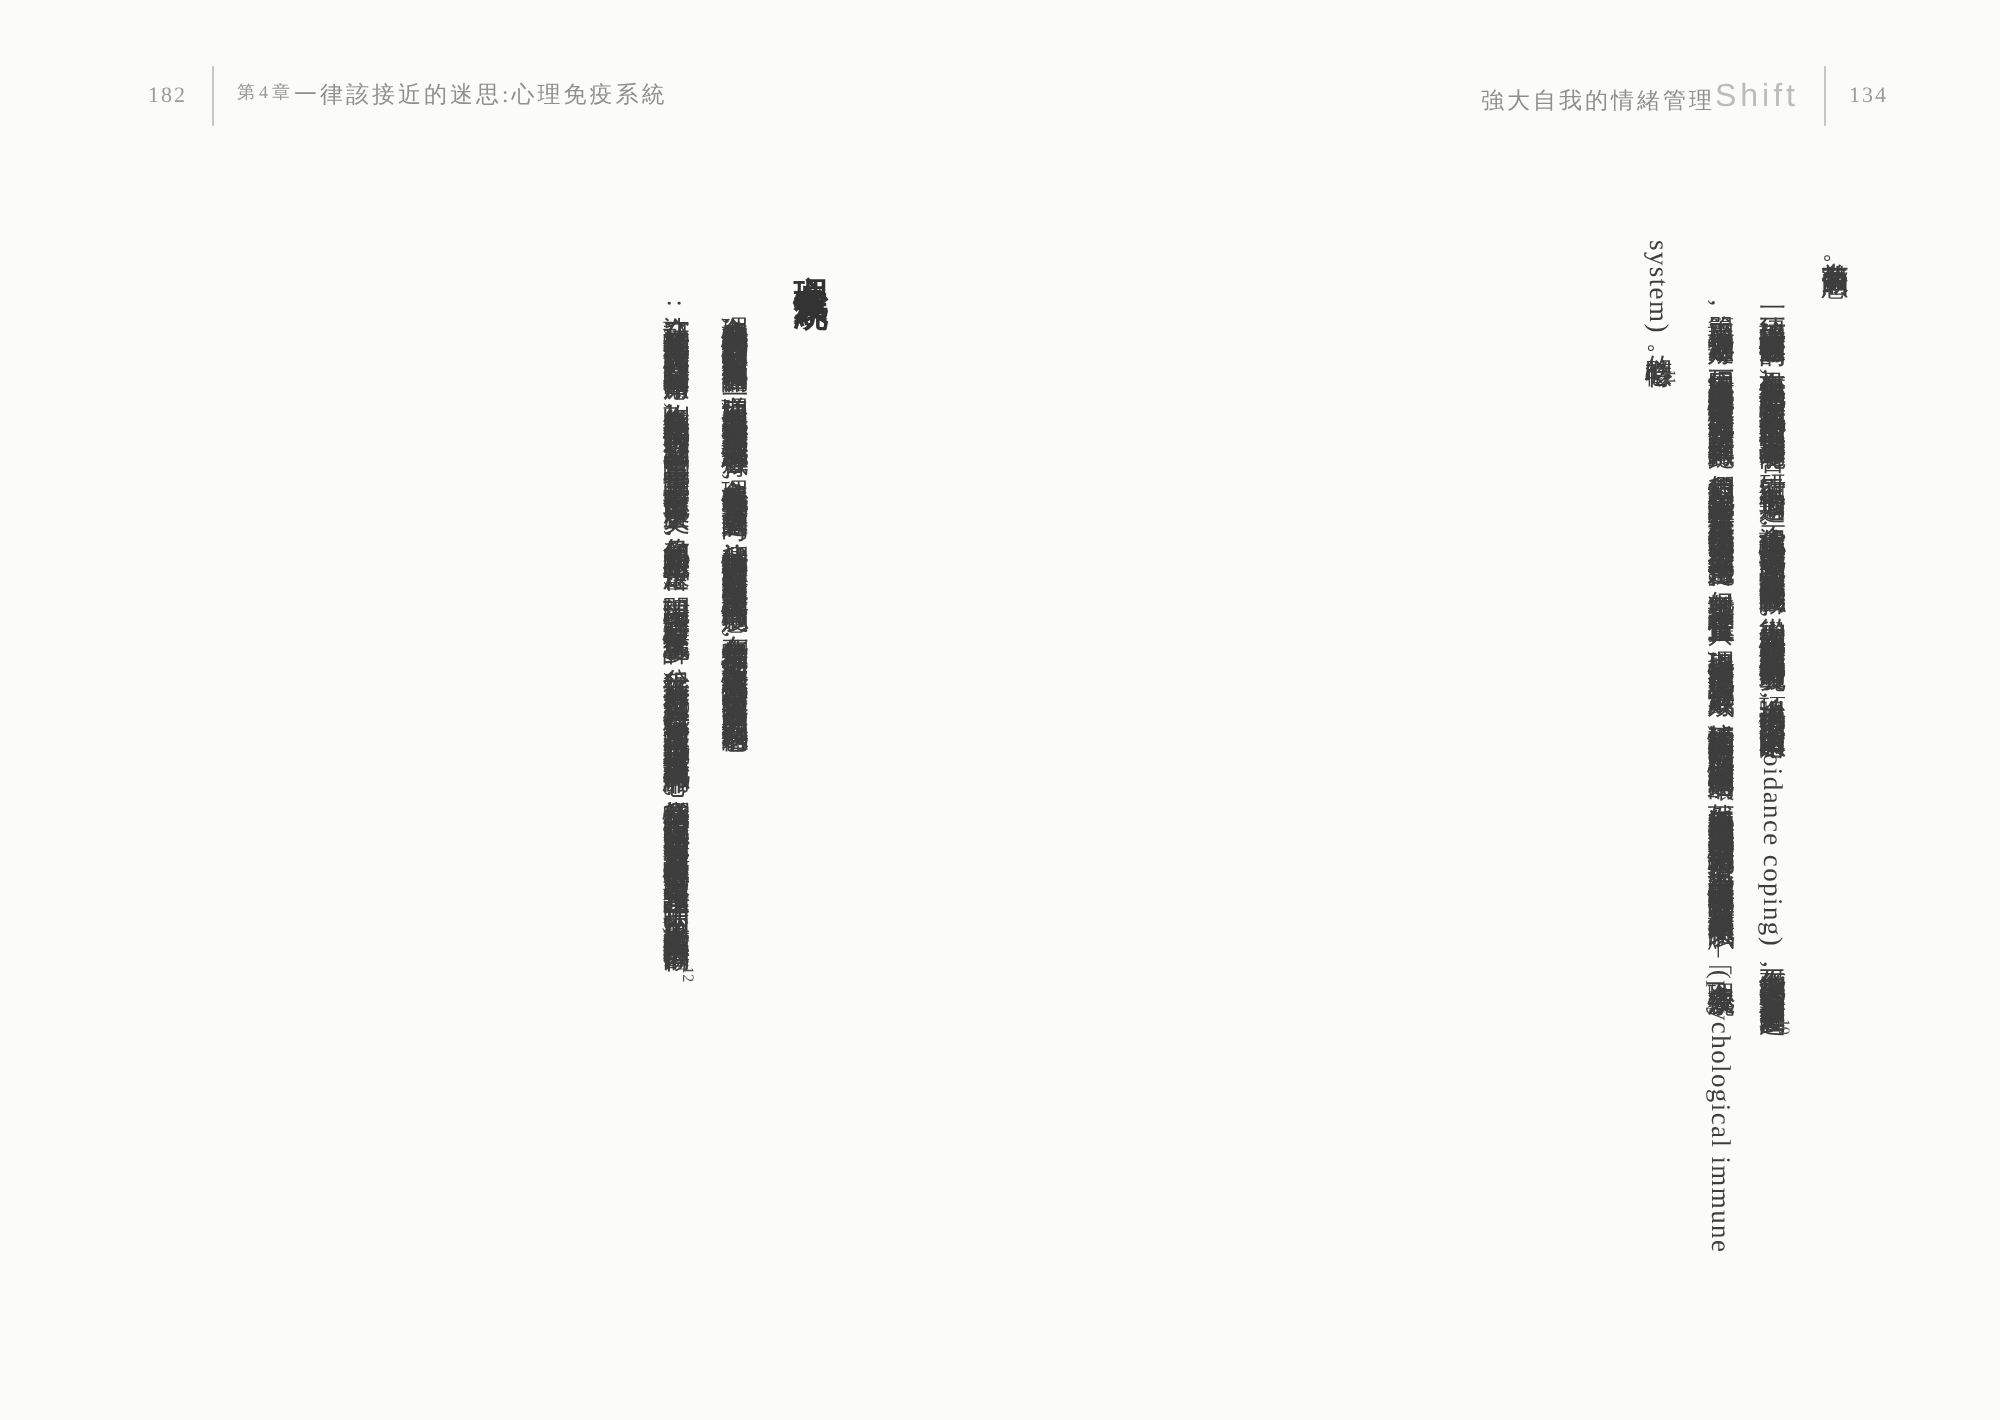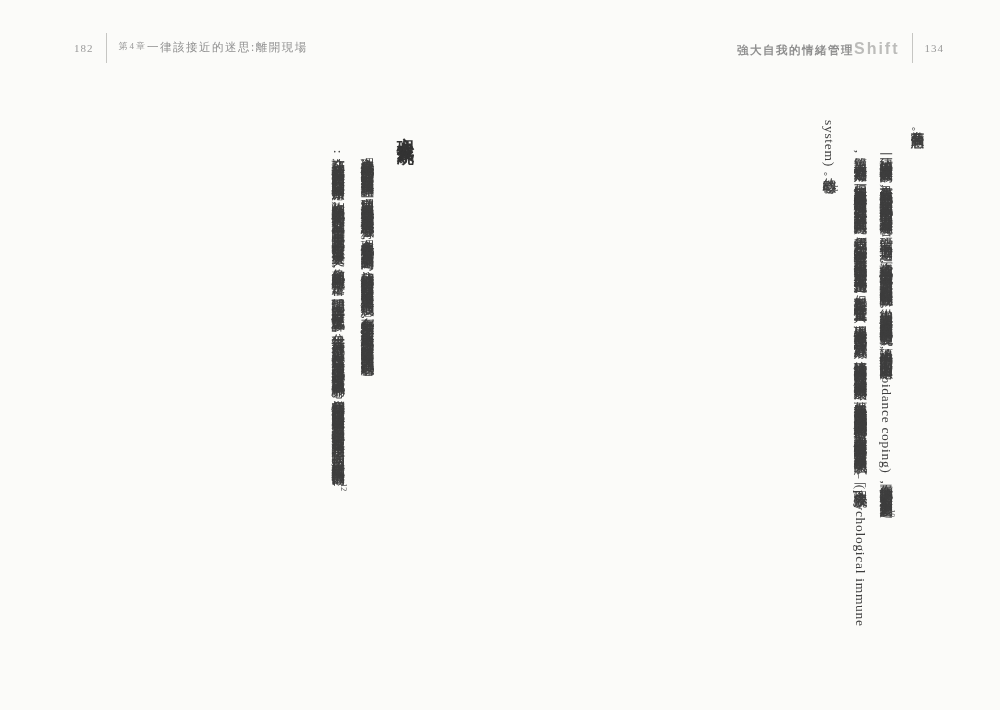--- a/index.html
+++ b/index.html
@@ -31,21 +31,21 @@
     letter-spacing: 1px;
     color: #9a9a9a;
   }
   .hdiv {
     width: 1px;
     height: 30px;
     background: #c6c6c3;
     margin: 0 12px;
   }
   .htext { display: flex; flex-direction: row; }
-  .htext.right-align { align-items: flex-end; font-weight: bold; }
+  .htext.right-align { align-items: flex-end; }
   .chapter {
     font-size: 9px;
     letter-spacing: 2px;
     color: #979797;
     margin-bottom: 4px;
   }
   .htitle {
     font-size: 11.5px;
     letter-spacing: 1.5px;
     color: #8f8f8f;
@@ -103,21 +103,21 @@
   }
 </style>
 </head>
 <body>
 
 <header class="page-header header-left">
   <span class="pnum">182</span>
   <span class="hdiv"></span>
   <div class="htext">
     <span class="chapter">第4章</span>
-    <span class="htitle">一律該接近的迷思:離開現場</span>
+    <span class="htitle">一律該接近的迷思:心理免疫系統</span>
   </div>
 </header>
 
 <header class="page-header header-right">
   <div class="htext right-align">
     <span class="htitle">強大自我的情緒管理</span>
     <span class="hsub">Shift</span>
   </div>
   <span class="hdiv"></span>
   <span class="pnum">134</span>

